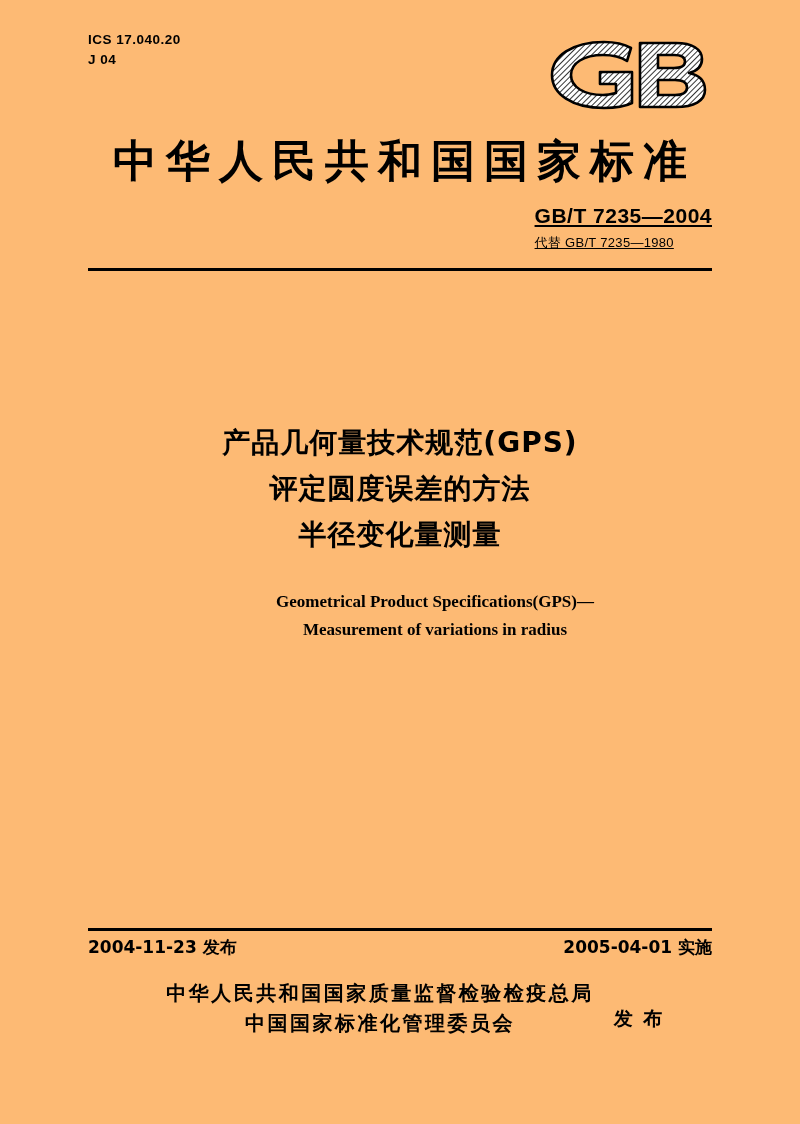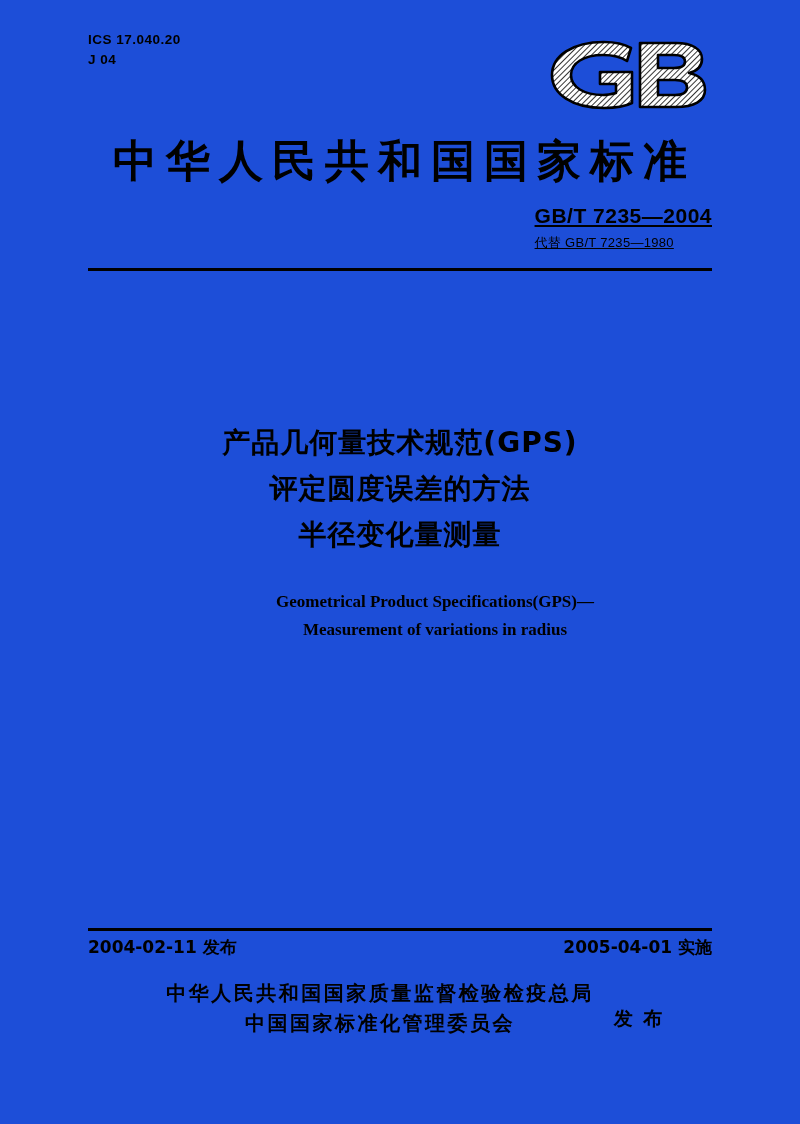--- a/index.html
+++ b/index.html
@@ -15,21 +15,21 @@
     position: relative;
     overflow: hidden;
   }
 
   .page {
     position: absolute;
     left: 0;
     top: 0;
     width: 800px;
     height: 1124px;
-    background: #1d4ed8;
+    background: #fdba74;
   }
 
   
   .ics-block {
     position: absolute;
     left: 88px;
     top: 30px;
     font-family: "Liberation Sans", sans-serif;
     font-weight: bold;
     font-size: 13.5px;
@@ -201,21 +201,21 @@
     <div>评定圆度误差的方法</div>
     <div>半径变化量测量</div>
   </div>
 
   <div class="doc-title-en">
     <div>Geometrical Product Specifications(GPS)—</div>
     <div>Measurement of variations in radius</div>
   </div>
 
   <div class="dates">
-    <div>2004-02-11 发布</div>
+    <div>2004-11-23 发布</div>
     <div>2005-04-01 实施</div>
   </div>
 
   <div class="issuer">
     <div class="issuer-lines">
       <div>中华人民共和国国家质量监督检验检疫总局</div>
       <div>中国国家标准化管理委员会</div>
     </div>
     <div class="issuer-publish">发 布</div>
   </div>

